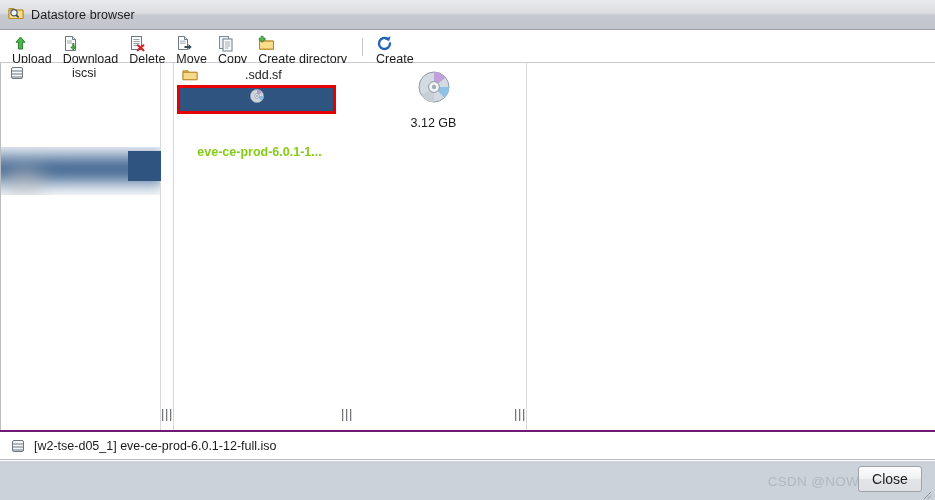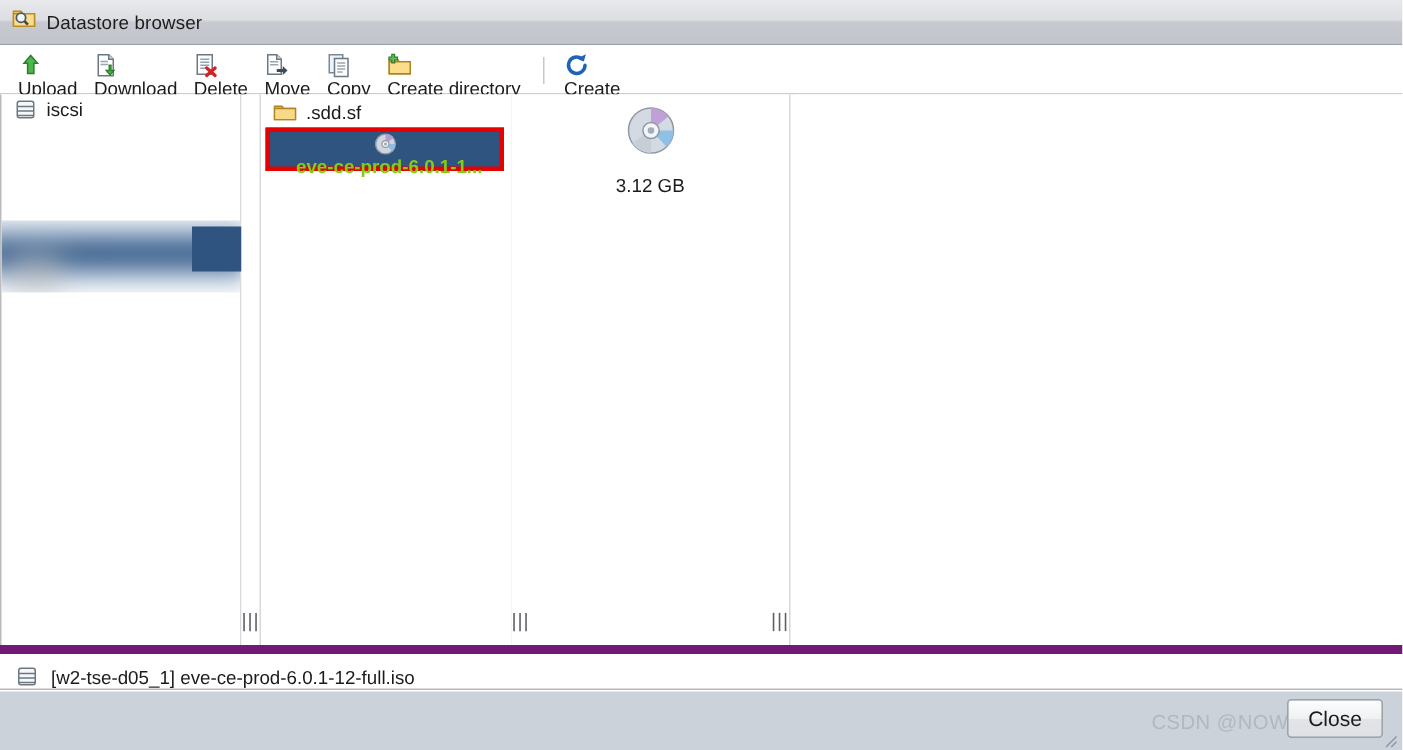--- a/index.html
+++ b/index.html
@@ -93,20 +93,21 @@
 
   
   .row {
     display: flex; align-items: center;
     height: 20px;
     padding-left: 8px;
     font-size: 12.5px;
     color: #1b1b1b;
     white-space: nowrap;
     cursor: default;
+    gap: 41px;
   }
   .row .ricon { width: 16px; height: 16px; margin-right: 6px; flex: 0 0 auto; display:block; }
 
   
   .sel-wrap {
     position: absolute; left: 3px; top: 22px;
     width: 159px; height: 29px;
     border: 3px solid #e60000;
     box-sizing: border-box;
     background: #2f5480;
@@ -164,24 +165,24 @@
     line-height: 17px;
     white-space: nowrap;
     overflow: hidden;
   }
 
   
   .statusbar {
     position: absolute; left: 0; top: 430px;
     width: 935px; height: 30px;
     background: #ffffff;
-    border-top: 6px solid #701a75;
+    border-top: 2px solid #701a75;
     border-bottom: 1px solid #b6b9bf;
     box-sizing: border-box;
-    display: flex; align-items: flex-end;
+    display: flex; align-items: center;
     padding-left: 10px;
   }
   .statusbar .sicon { width: 16px; height: 16px; margin-right: 8px; display:block; }
   .statusbar .stext { font-size: 12.5px; color: #1b1b1b; }
 
   
   .footer {
     position: absolute; left: 0; top: 461px;
     width: 935px; height: 39px;
     background: #ccd2da;

